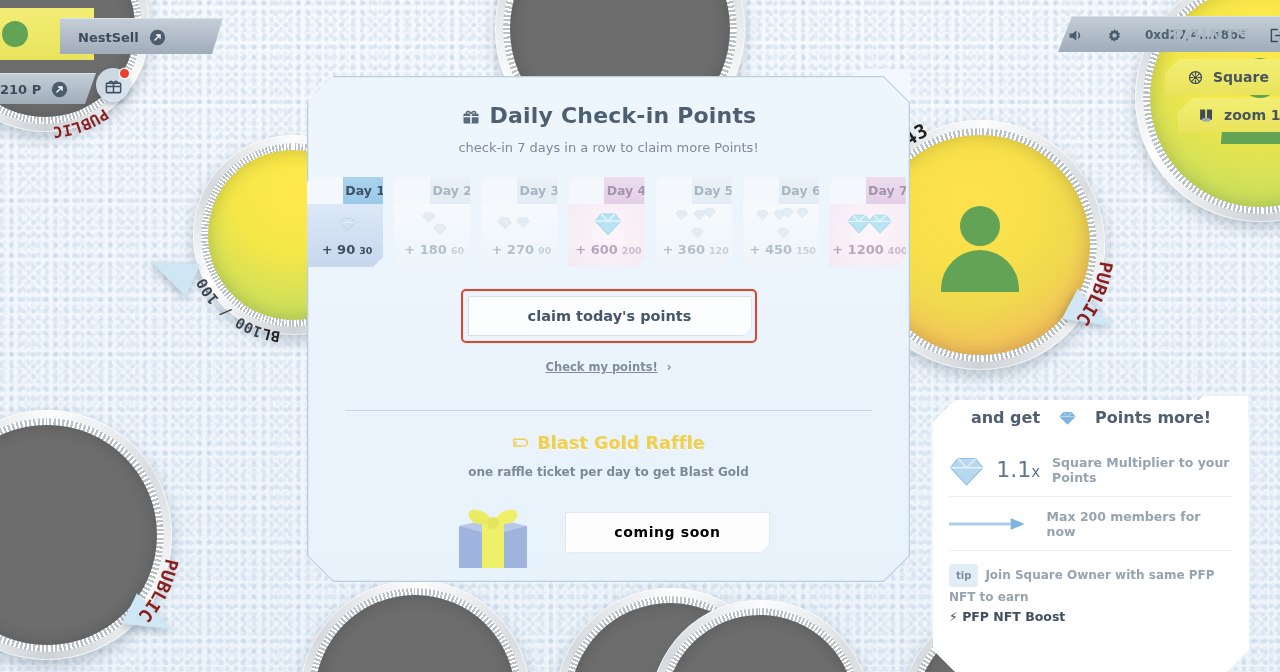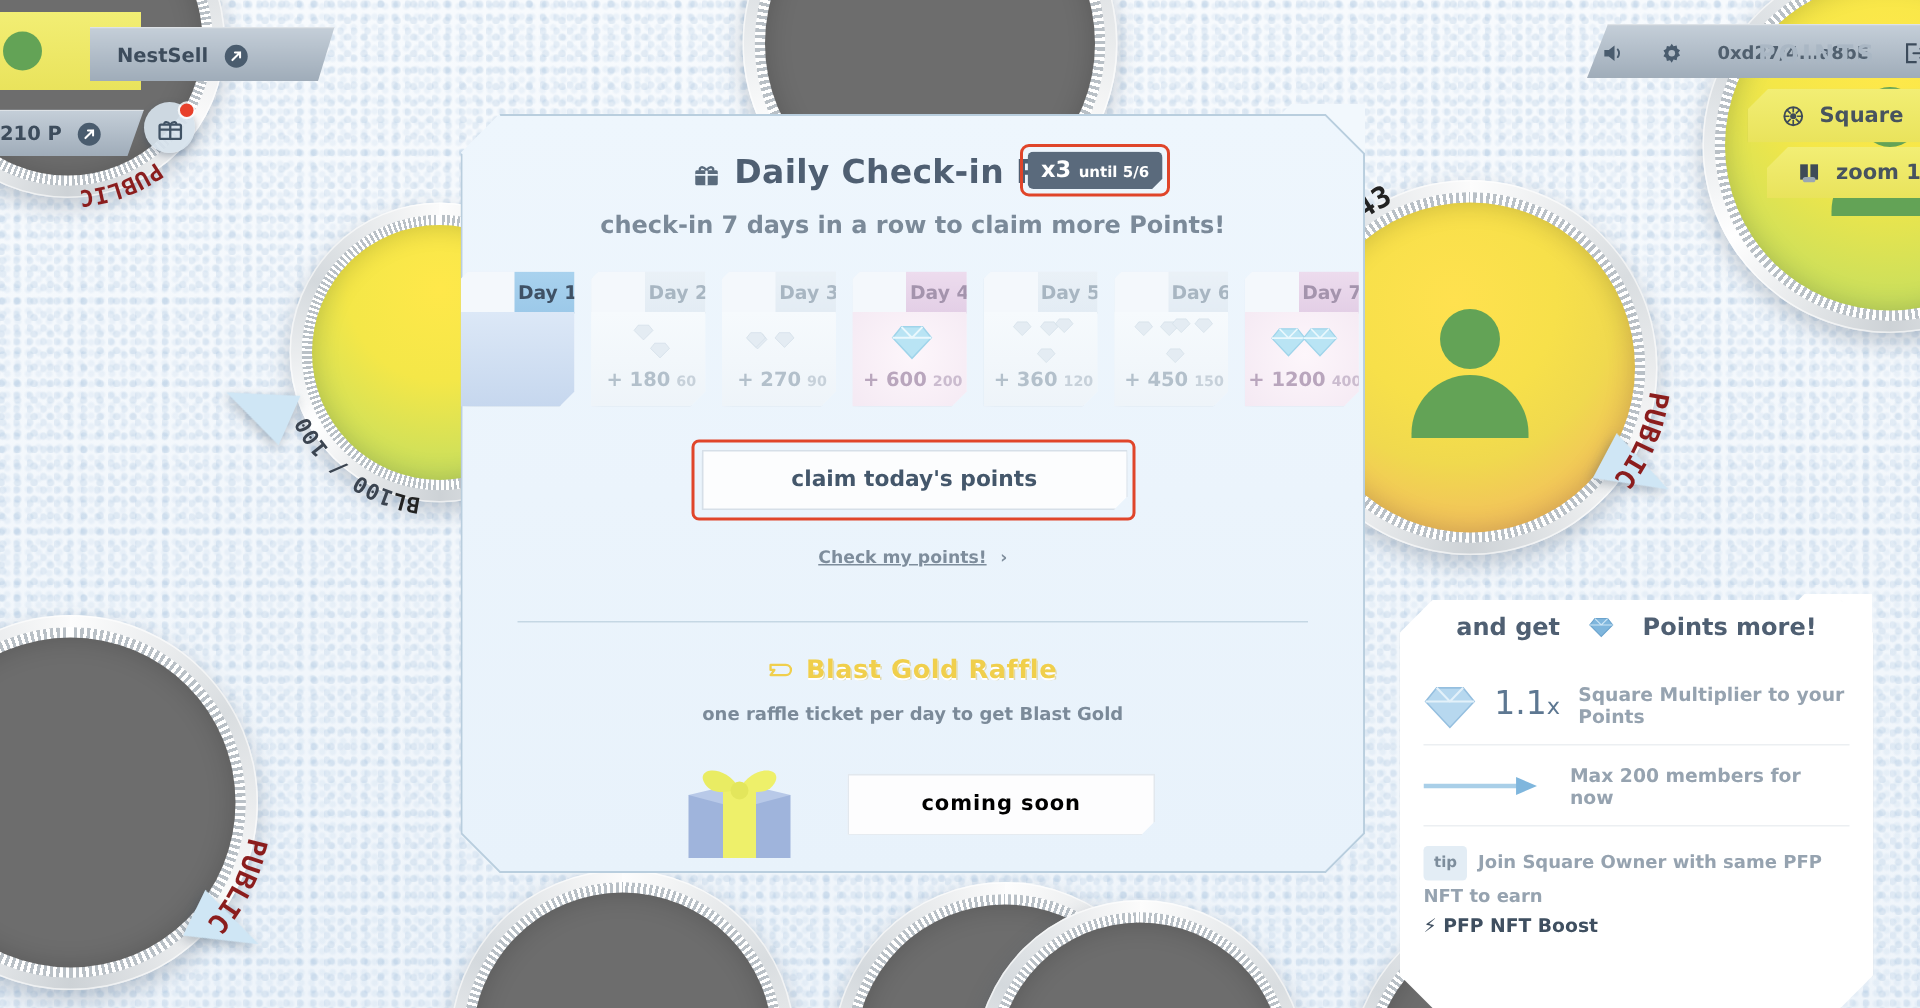--- a/index.html
+++ b/index.html
@@ -70,21 +70,21 @@
      box-shadow:3px 4px 6px rgba(40,60,85,.3);display:flex;align-items:center;justify-content:center;}
   #close-tab .x{font-size:20px;color:#2b2b2b;font-weight:400;line-height:1;}
   .m-title{display:flex;align-items:center;justify-content:center;gap:9px;
      margin-top:27px;color:#4f5f72;font-size:22px;font-weight:700;letter-spacing:.2px;}
   .x3wrap{position:absolute;left:373px;top:20px;border:2.5px solid #e0452a;border-radius:6px;padding:3px;}
   .x3{background:#5a6a7c;color:#fff;border-radius:4px;padding:3px 9px 4px;
      clip-path:polygon(0 0,100% 0,100% calc(100% - 7px),calc(100% - 7px) 100%,0 100%);
      display:flex;align-items:baseline;gap:5px;}
   .x3 b{font-size:15px;font-weight:700;}
   .x3 span{font-size:10px;font-weight:700;}
-  .m-sub{text-align:center;color:#7b8a99;font-size:16px;font-weight:700;margin-top:12px;}
+  .m-sub{text-align:center;color:#7b8a99;font-size:13px;font-weight:400;margin-top:12px;}
 
   .days{display:flex;gap:7px;justify-content:center;margin-top:22px;}
   .day{width:76px;height:90px;position:relative;
      clip-path:polygon(5px 0,76px 0,76px 80px,66px 90px,0 90px,0 5px);
      background:#f4f8fc;box-shadow:2px 3px 5px rgba(60,85,110,.2);padding-left:36px;}
   .day .hd{height:27px;display:flex;align-items:center;justify-content:center;
      font-size:12.5px;font-weight:700;border-bottom:1px solid rgba(120,150,175,.28);}
   .day .ic{height:38px;display:flex;align-items:center;justify-content:center;gap:1px;}
   .day .ft{height:24px;display:flex;align-items:baseline;justify-content:center;gap:4px;
      font-size:13px;font-weight:700;}
@@ -386,34 +386,40 @@
       <svg viewBox="0 0 20 20">
           <rect x="2.5" y="7.5" width="15" height="10" rx="1" fill="#5a6b7d"></rect>
           <path d="M2.5 10.6h15" stroke="#eef6fd" stroke-width="1.2"></path>
           <path d="M9.2 7.5v10h1.6v-10z" fill="#eef6fd"></path>
           <path d="M10 7.5c-2.3-3.3-5.4-2-4.2.3M10 7.5c2.3-3.3 5.4-2 4.2.3" fill="none" stroke="#5a6b7d" stroke-width="1.6"></path>
         </svg>
     </span>
     <span>Daily Check-in Points</span>
   </div>
 
-  <div class="x3wrap">
-    <div class="x3">
-      <b>x3</b>
-      <span>until 5/6</span>
-    </div>
-  </div>
 
   <div class="m-sub">check-in 7 days in a row to claim more Points!</div>
 
   <div class="days">
 
     <div class="day sel">
       <div class="hd">Day 1</div>
       <div class="bodyz"></div>
+      <div class="inner">
+        <div class="ic">
+          <svg width="17" height="17" viewBox="0 0 20 20">
+              <path d="M5 4h10l4 5-9 9-9-9z" fill="#cfe0ee" stroke="#b3cadd" stroke-width=".8"></path>
+              <path d="M5 4l5 5 5-5M1 9h18" stroke="#e9f2f9" stroke-width=".9" fill="none"></path>
+            </svg>
+        </div>
+        <div class="ft">
+          <span>+ 90</span>
+          <i>30</i>
+        </div>
+      </div>
     </div>
 
     <div class="day norm">
       <div class="hd">Day 2</div>
       <div class="bodyz"></div>
       <div class="inner">
         <div class="ic" style="flex-direction:column;">
           <svg width="14" height="14" viewBox="0 0 20 20" style="margin-left:-10px">
               <path d="M5 4h10l4 5-9 9-9-9z" fill="#e4ecf3" stroke="#d5e0e9" stroke-width=".8"></path>
             </svg>

